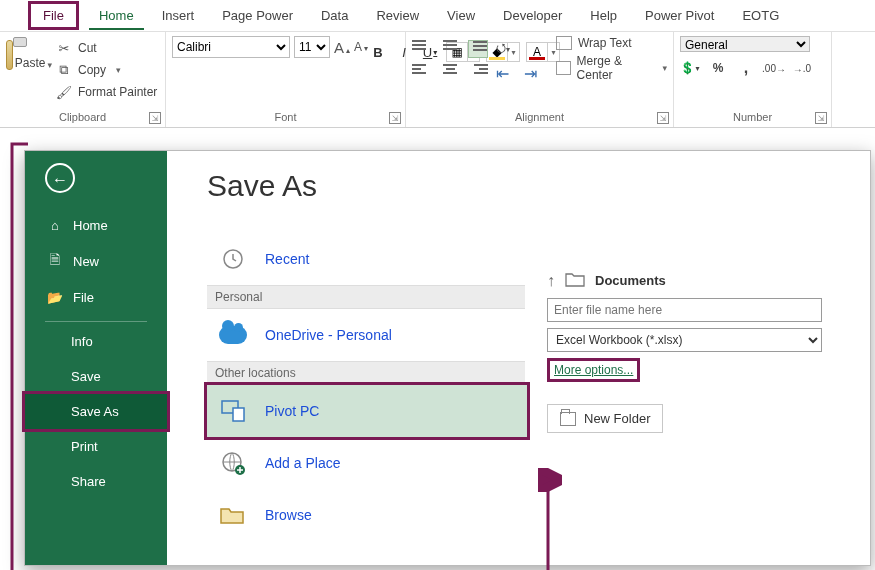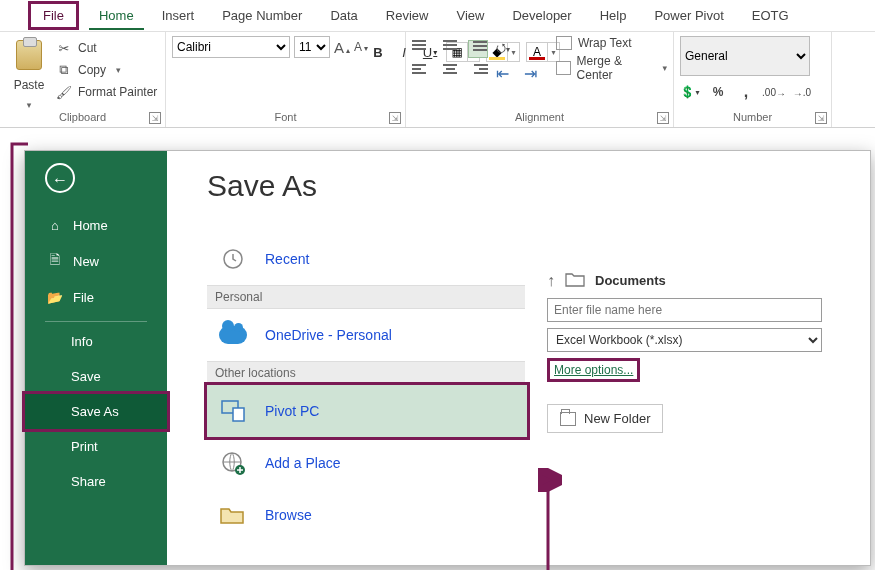--- a/index.html
+++ b/index.html
@@ -15,21 +15,21 @@
 
   
   .ribbon { display: flex; height: 96px; border-bottom: 1px solid #d0d0d0; background:#fff; position:relative; z-index:10;}
   .group { border-right: 1px solid #e0e0e0; padding: 4px 6px 2px 6px; display:flex; flex-direction:column; justify-content:space-between; position:relative;}
   .group-body { flex:1; display:flex; align-items:flex-start; }
   .group-label { font-size: 11px; color:#666; text-align:center; padding-bottom:2px;}
   .dl { position:absolute; right:4px; bottom:3px; width:12px; height:12px; border:1px solid #888; font-size:8px; color:#888; display:flex; align-items:center; justify-content:center;}
 
   
   .clip .group-body { gap:4px; }
-  .paste-btn { width:46px; display:flex; flex-direction:column; align-items:center; gap:8px; padding-top:4px;}
+  .paste-btn { width:46px; display:flex; flex-direction:row; align-items:flex-end; gap:2px; padding-top:4px;}
   .paste-icon { width:26px; height:30px; border:1px solid #b38f3a; background:linear-gradient(#e8d8a0,#d0b060); border-radius:3px; position:relative;}
   .paste-icon::after { content:""; position:absolute; top:-4px; left:6px; width:12px; height:8px; border:1px solid #999; background:#ddd; border-radius:2px;}
   .clip-small { display:flex; flex-direction:column; gap:6px; padding-top:4px; font-size:12px; color:#444;}
   .clip-small .row { display:flex; align-items:center; gap:6px;}
   .sm-ic { width:16px; height:16px; display:flex; align-items:center; justify-content:center; font-size:13px; color:#555;}
 
   
   .font .toprow { display:flex; gap:4px; align-items:center; }
   .font select { height:22px; font-size:12px; border:1px solid #bbb; background:#fff;}
   .font .fontname { width:118px;}
@@ -48,21 +48,21 @@
   .abtn.sel { background:#d8e8d8; border:1px solid #9bbf9b;}
   .halign { margin-top:6px;}
   .wrap-merge { display:flex; flex-direction:column; gap:4px; margin-left:12px; font-size:12px; color:#444;}
   .wrap-merge .row{ display:flex; align-items:center; gap:6px;}
   .wrap-ic { width:16px; height:14px; border:1px solid #999;}
   .align .group-body { gap:0;}
   .align .left, .align .right{ display:flex; flex-direction:column; justify-content:center; }
 
   
   .number .toprow { display:flex; }
-  .number select { height:40px; width:130px; font-size:12px; border:1px solid #bbb;}
+  .number select { height:16px; width:130px; font-size:12px; border:1px solid #bbb;}
   .number .botrow { display:flex; gap:8px; margin-top:6px; align-items:center;}
   .nbtn { width:20px; height:20px; font-size:12px; color:#444; display:flex; align-items:center; justify-content:center;}
 
   
   .lines { display:flex; flex-direction:column; gap:2px;}
   .lines span{ display:block; height:2px; background:#666;}
   .wL span{ width:14px;} .wM span{ width:14px;} .wM{ align-items:center;} .wR span{ width:14px;} .wR{align-items:flex-end;}
   .narrow span:nth-child(2){ width:9px;} 
 
   
@@ -97,21 +97,21 @@
   .anno line, .anno polyline, .anno path { stroke:#7a1a54; stroke-width:3; fill:none;}
   .anno marker path { fill:#7a1a54;}
 </style>
 </head>
 <body>
 
 <div class="tabbar">
   <div class="tab file">File</div>
   <div class="tab home">Home</div>
   <div class="tab">Insert</div>
-  <div class="tab">Page Number</div>
+  <div class="tab">Page Power</div>
   <div class="tab">Data</div>
   <div class="tab">Review</div>
   <div class="tab">View</div>
   <div class="tab">Developer</div>
   <div class="tab">Help</div>
   <div class="tab">Power Pivot</div>
   <div class="tab">EOTG</div>
 </div>
 
 <div class="ribbon">

